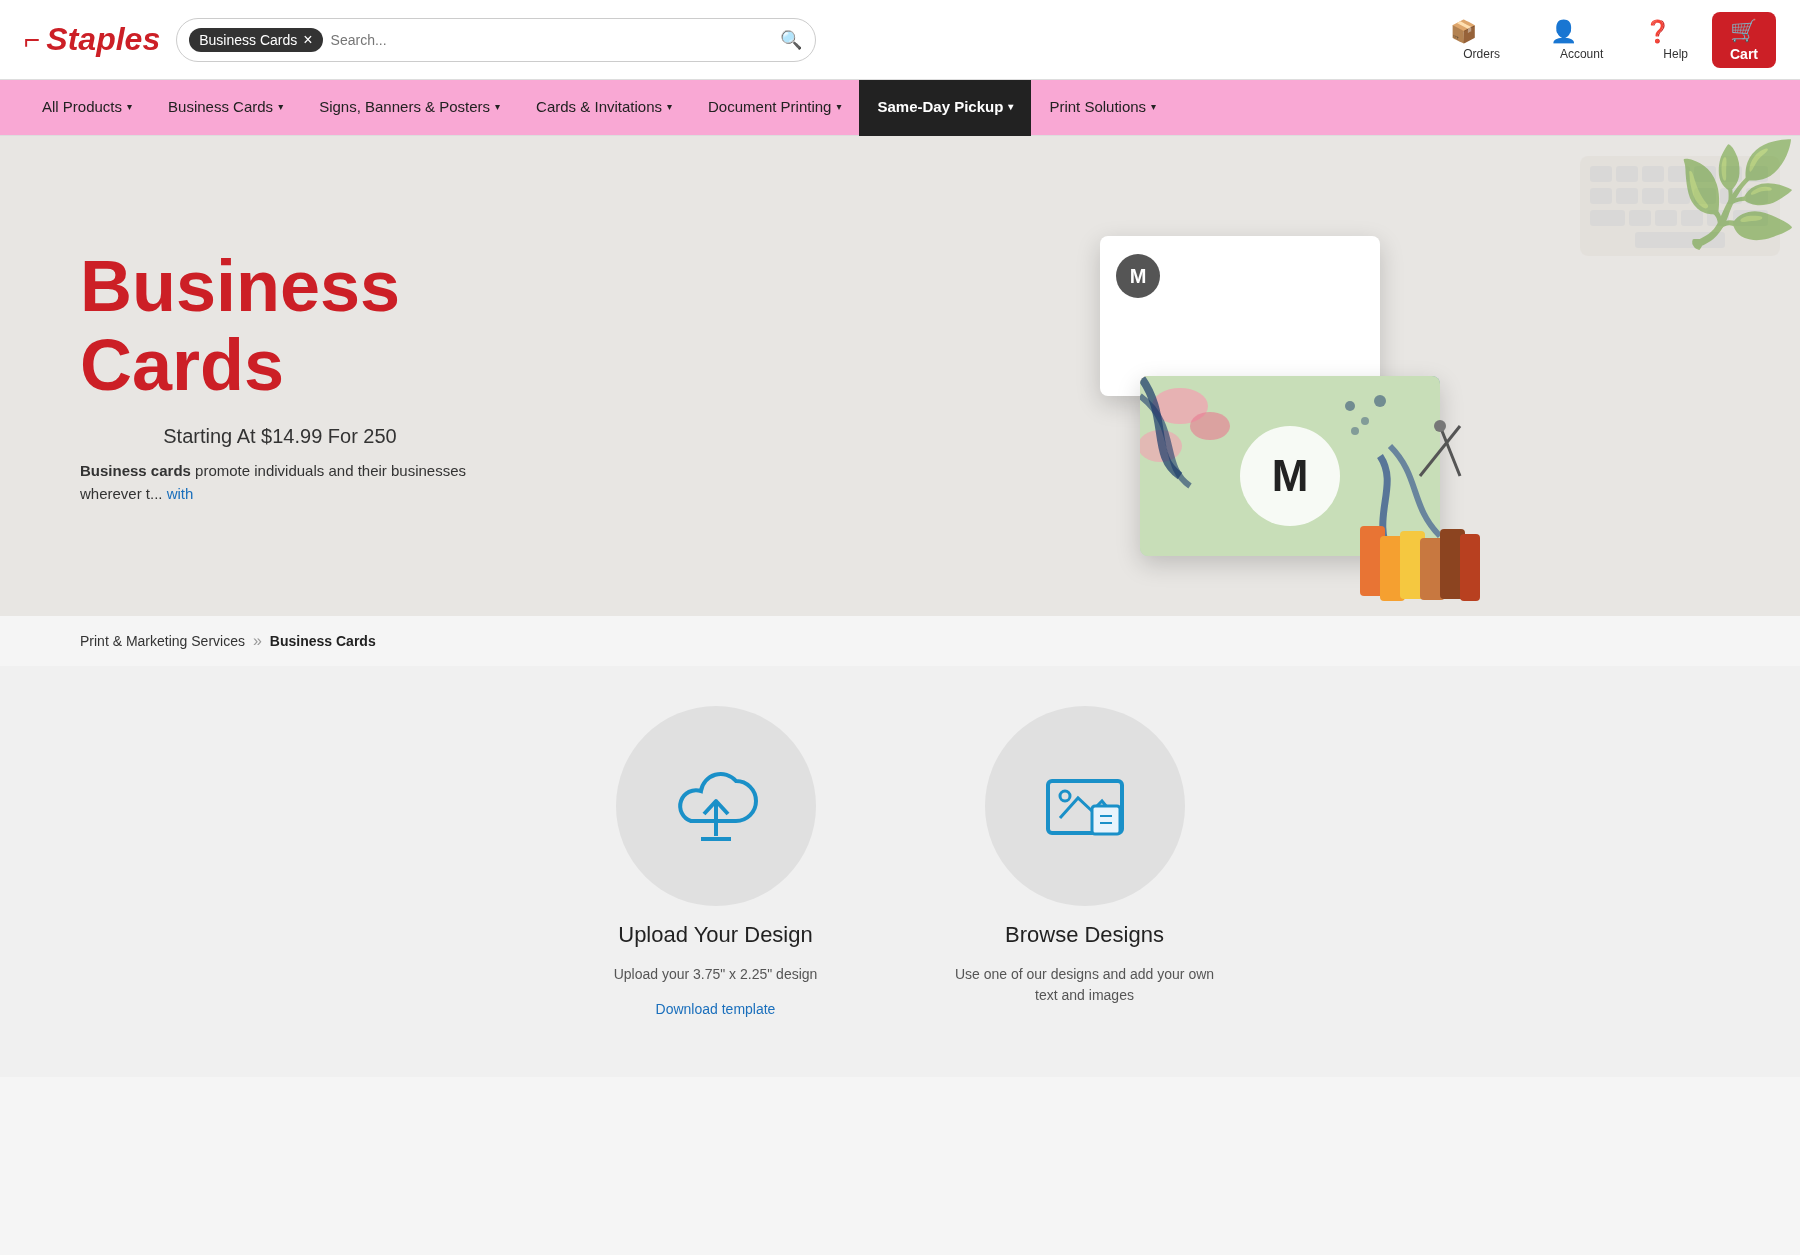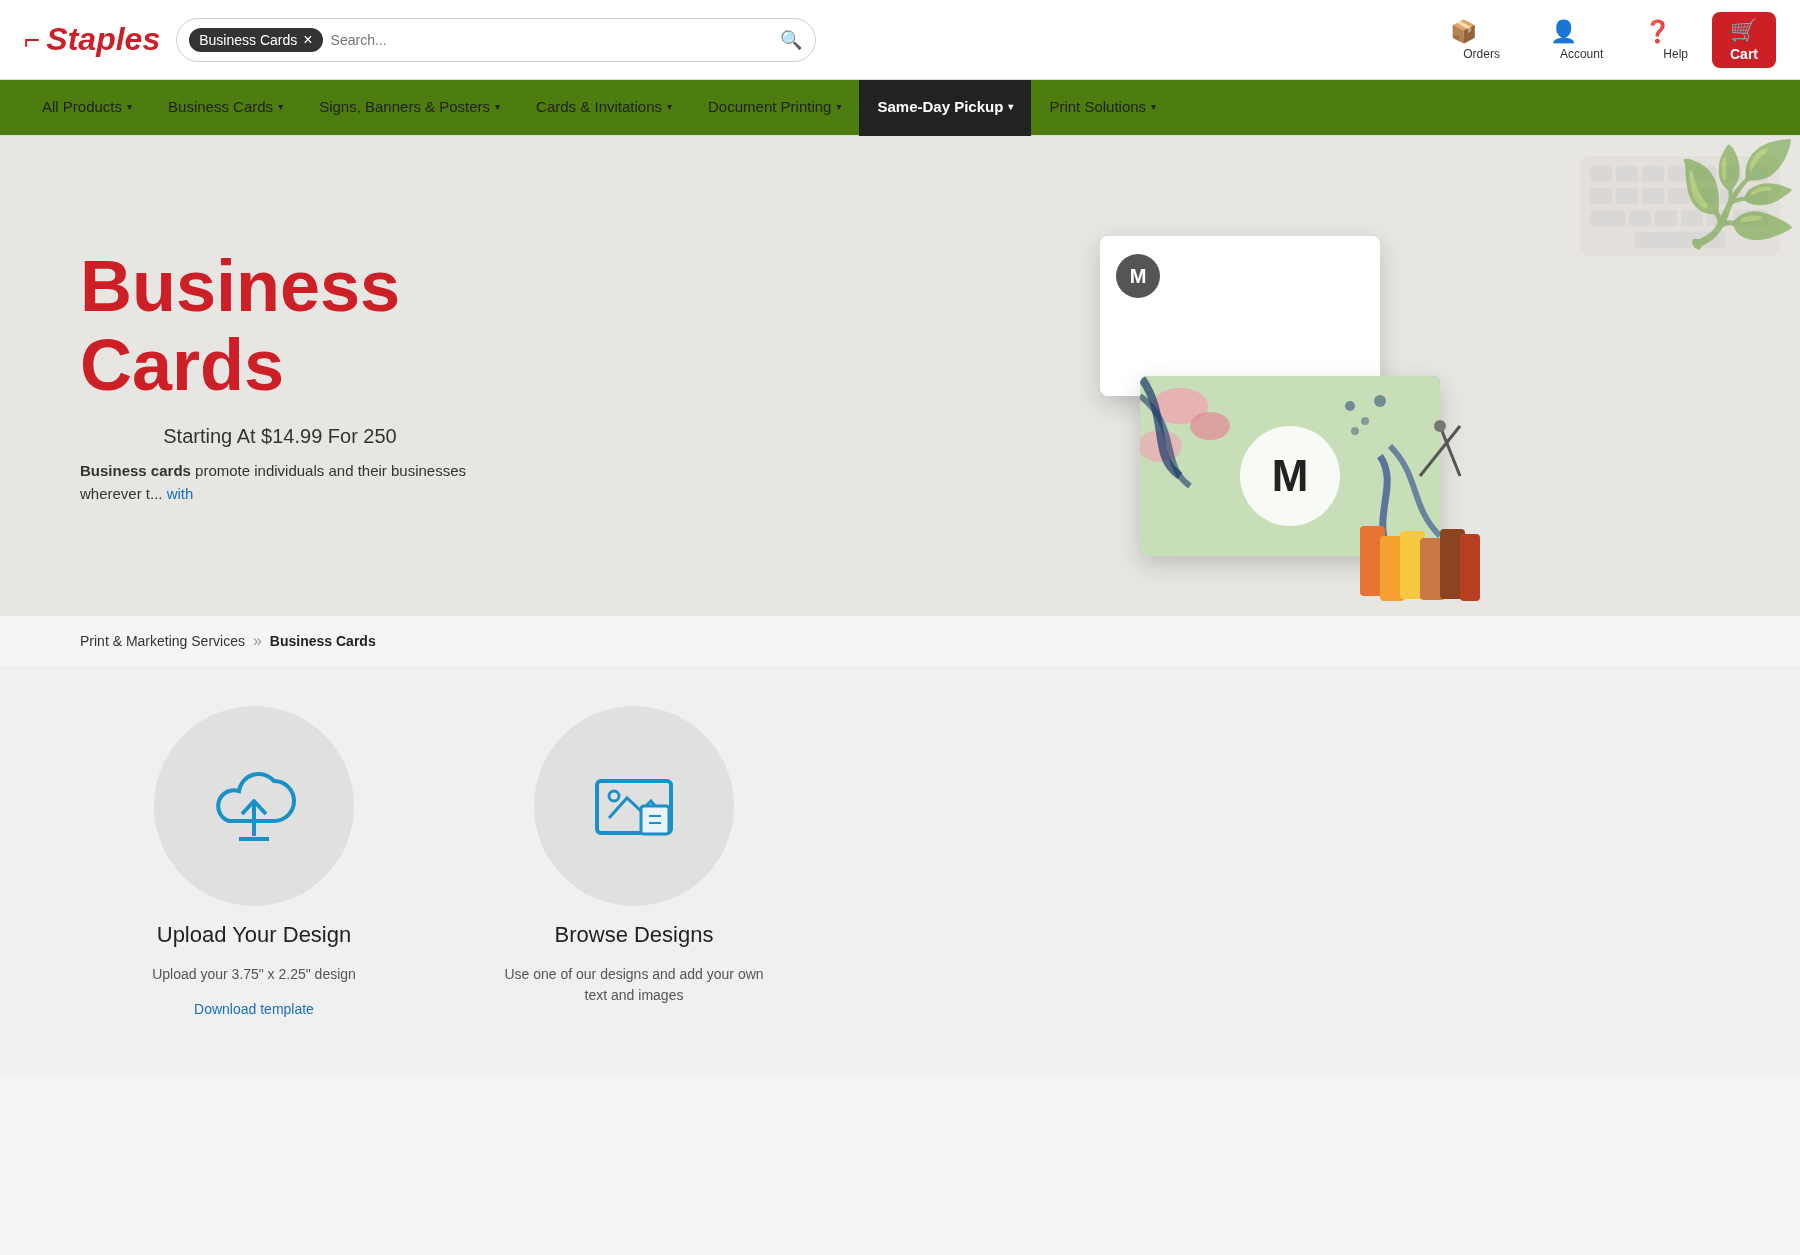--- a/index.html
+++ b/index.html
@@ -114,21 +114,21 @@
       gap: 2px;
       font-size: 14px;
       font-weight: bold;
       height: 56px;
       justify-content: center;
     }
     .cart-btn-icon { font-size: 22px; }
 
     
     .nav {
-      background: #4d7c0f;
+      background: #f9a8d4;
       border-bottom: 1px solid #ddd;
       display: flex;
       align-items: center;
       padding: 0 24px;
       height: 56px;
       gap: 0;
     }
     .nav-item {
       padding: 0 18px;
       height: 56px;
@@ -272,21 +272,22 @@
     }
     .breadcrumb-link { color: #333; text-decoration: none; }
     .breadcrumb-sep { color: #999; font-size: 16px; }
     .breadcrumb-current { font-weight: bold; color: #222; }
 
     
     .options-section {
       background: #f0f0f0;
       padding: 40px 84px 60px;
       display: flex;
-      gap: 40px;
+      gap: 29px;
+      justify-content: center;
     }
     .option-card {
       display: flex;
       flex-direction: column;
       align-items: center;
       gap: 16px;
       flex: 1;
       max-width: 340px;
     }
     .option-circle {

